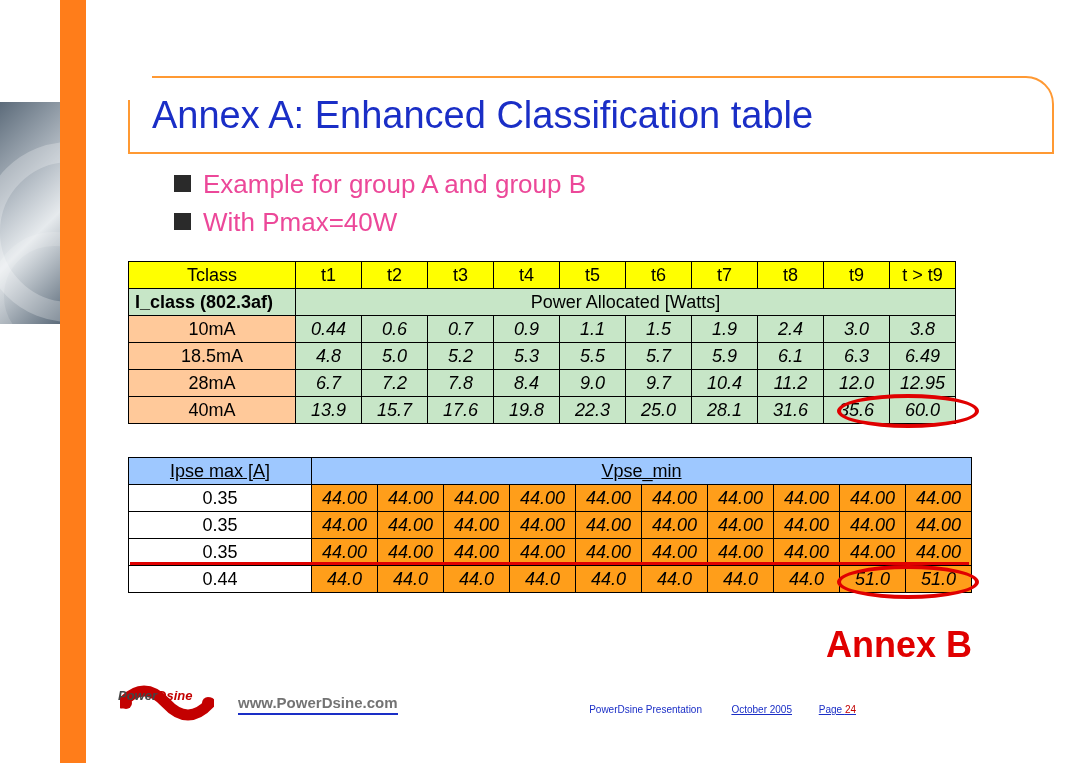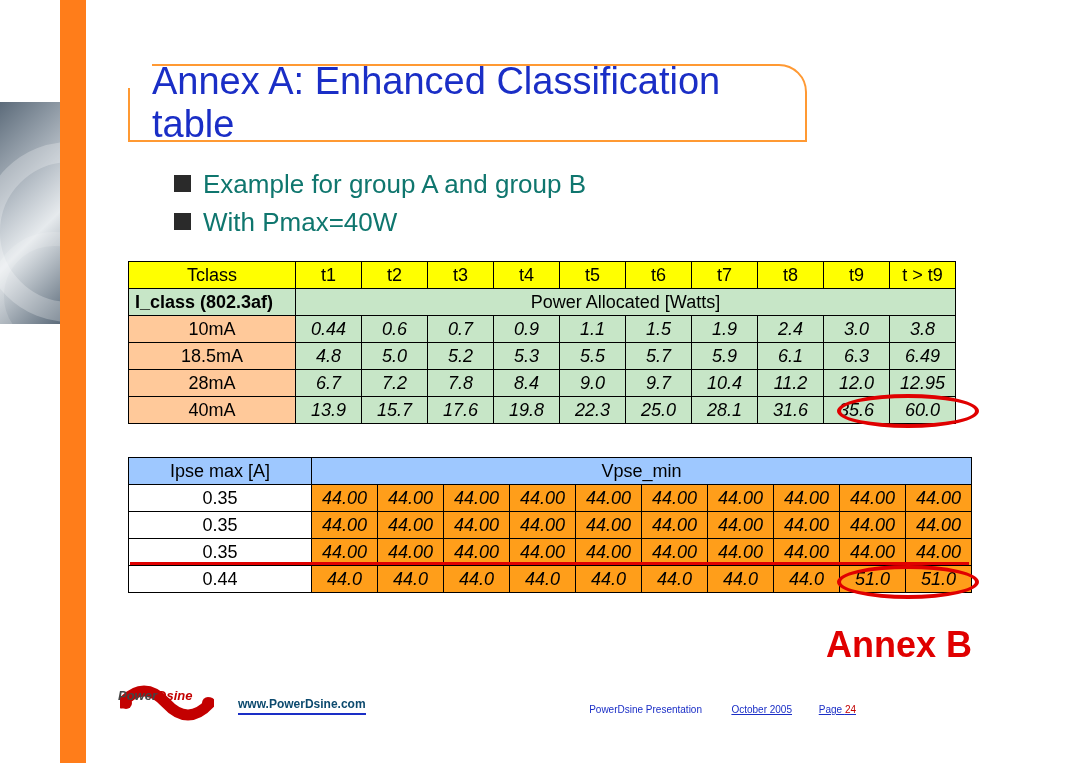--- a/index.html
+++ b/index.html
@@ -2,54 +2,54 @@
 <html><head>
 <meta charset="utf-8">
 <style>
   * { box-sizing: border-box; }
   body { margin:0; font-family: Arial, Helvetica, sans-serif; width:1080px; height:763px; background:#fff; position:relative; overflow:hidden;}
   .sidebar { position:absolute; left:0; top:0; width:80px; height:763px; }
   .sidebar .orange { position:absolute; left:60px; top:0; width:26px; height:763px; background:#ff7d1a;}
   .sidebar .img { position:absolute; left:0; top:102px; width:60px; height:222px; background:linear-gradient(135deg,#5c6b7a 0%,#b8c0c8 40%,#e6eaed 60%,#5c6b7a 100%); overflow:hidden;}
   .sidebar .img::before{content:"";position:absolute;left:-20px;top:40px;width:140px;height:140px;border:20px solid rgba(255,255,255,.25);border-radius:50%;}
   .sidebar .img::after{content:"";position:absolute;left:-10px;top:130px;width:100px;height:100px;border:14px solid rgba(255,255,255,.15);border-radius:50%;}
-  .title-box { position:absolute; left:128px; top:64px; width:679px; height:78px; border:2px solid #ff9933; border-top-right-radius:28px; border-bottom-left-radius:0; padding:12px 22px; display:flex; align-items:center;}
+  .title-box { position:absolute; left:128px; top:76px; width:926px; height:78px; border:2px solid #ff9933; border-top-right-radius:28px; border-bottom-left-radius:0; padding:12px 22px; display:flex; align-items:center;}
   .title-box::before{content:"";position:absolute;left:-2px;top:-2px;width:24px;height:24px;background:#fff;}
   .title-box h1 { margin:0; font-size:38px; font-weight:400; color:#1a2ec6; font-family:Arial,sans-serif;}
-  .bullets { position:absolute; left:174px; top:162px; font-size:26px; color:#0f766e; }
+  .bullets { position:absolute; left:174px; top:162px; font-size:26px; color:#ec4899; }
   .bullets div { margin:7px 0; }
   .bullets .sq { display:inline-block; width:17px; height:17px; background:#2a2a2a; margin-right:12px; vertical-align:1px;}
   table { border-collapse:collapse; }
   td { border:1px solid #000; font-size:18px; height:27px; text-align:center; padding:0; }
   .tbl1 { position:absolute; left:128px; top:261px; }
   .tbl1 td.c0 { width:167px; }
   .tbl1 td.cn { width:66px; }
   .tbl1 .hdr td { background:#ffff00; font-weight:400;}
   .tbl1 .sub td.c0 { background:#c7e6c7; text-align:left; padding-left:6px; font-weight:bold;}
   .tbl1 .sub td.span { background:#c7e6c7; }
   .tbl1 .row td.c0 { background:#ffc99a; }
   .tbl1 .row td.cn { background:#c7e6c7; font-style:italic; }
   .tbl2 { position:absolute; left:128px; top:457px; }
   .tbl2 td.c0 { width:183px; }
   .tbl2 td.cn { width:66px; }
-  .tbl2 .hdr td { background:#9ec8ff; }
+  .tbl2 .hdr td { background:#9ec8ff;text-decoration:underline; }
   .tbl2 .row td.c0 { background:#fff; }
   .tbl2 .row td.cn { background:#ff9e1a; font-style:italic; }
   .ellipse { position:absolute; border:4px solid #e00000; border-radius:50%; pointer-events:none; }
   .e1 { left:837px; top:394px; width:142px; height:34px; }
   .e2 { left:837px; top:565px; width:142px; height:34px; }
   .line { position:absolute; border-top:3px solid #e00000; }
   .l1 { left:130px; top:562px; width:839px; }
   .group-b { position:absolute; right:108px; top:624px; font-size:36px; font-weight:bold; color:#e00000; }
   .footer { position:absolute; left:0; bottom:0; width:912px; height:100px; }
   .logo { position:absolute; left:120px; bottom:42px; width:94px; height:52px; }
   .logo-txt { position:absolute; left:118px; bottom:60px; font-size:13px; font-weight:bold; color:#444;}
   .logo-txt .p{font-style:italic;color:#444}
   .logo-txt .d{color:#c30000;font-style:italic}
-  .url { position:absolute; left:238px; bottom:48px; font-size:12px; font-weight:bold; color:#0c4a6e; border-bottom:2px solid #1a2ec6; padding-bottom:2px;}
+  .url { position:absolute; left:238px; bottom:48px; font-size:15px; font-weight:bold; color:#737373; border-bottom:2px solid #1a2ec6; padding-bottom:2px;}
   .ftxt { position:absolute; bottom:48px; font-size:10px; color:#1a2ec6; }
   .ft1 { right:210px;} .ft2 { right:120px;text-decoration:underline;} .ft3 { right:56px;text-decoration:underline;}
   .ft3 .pg{color:#c30000;}
 </style>
 </head>
 <body>
 
 <div class="sidebar">
   <div class="orange"></div>
   <div class="img"></div>

